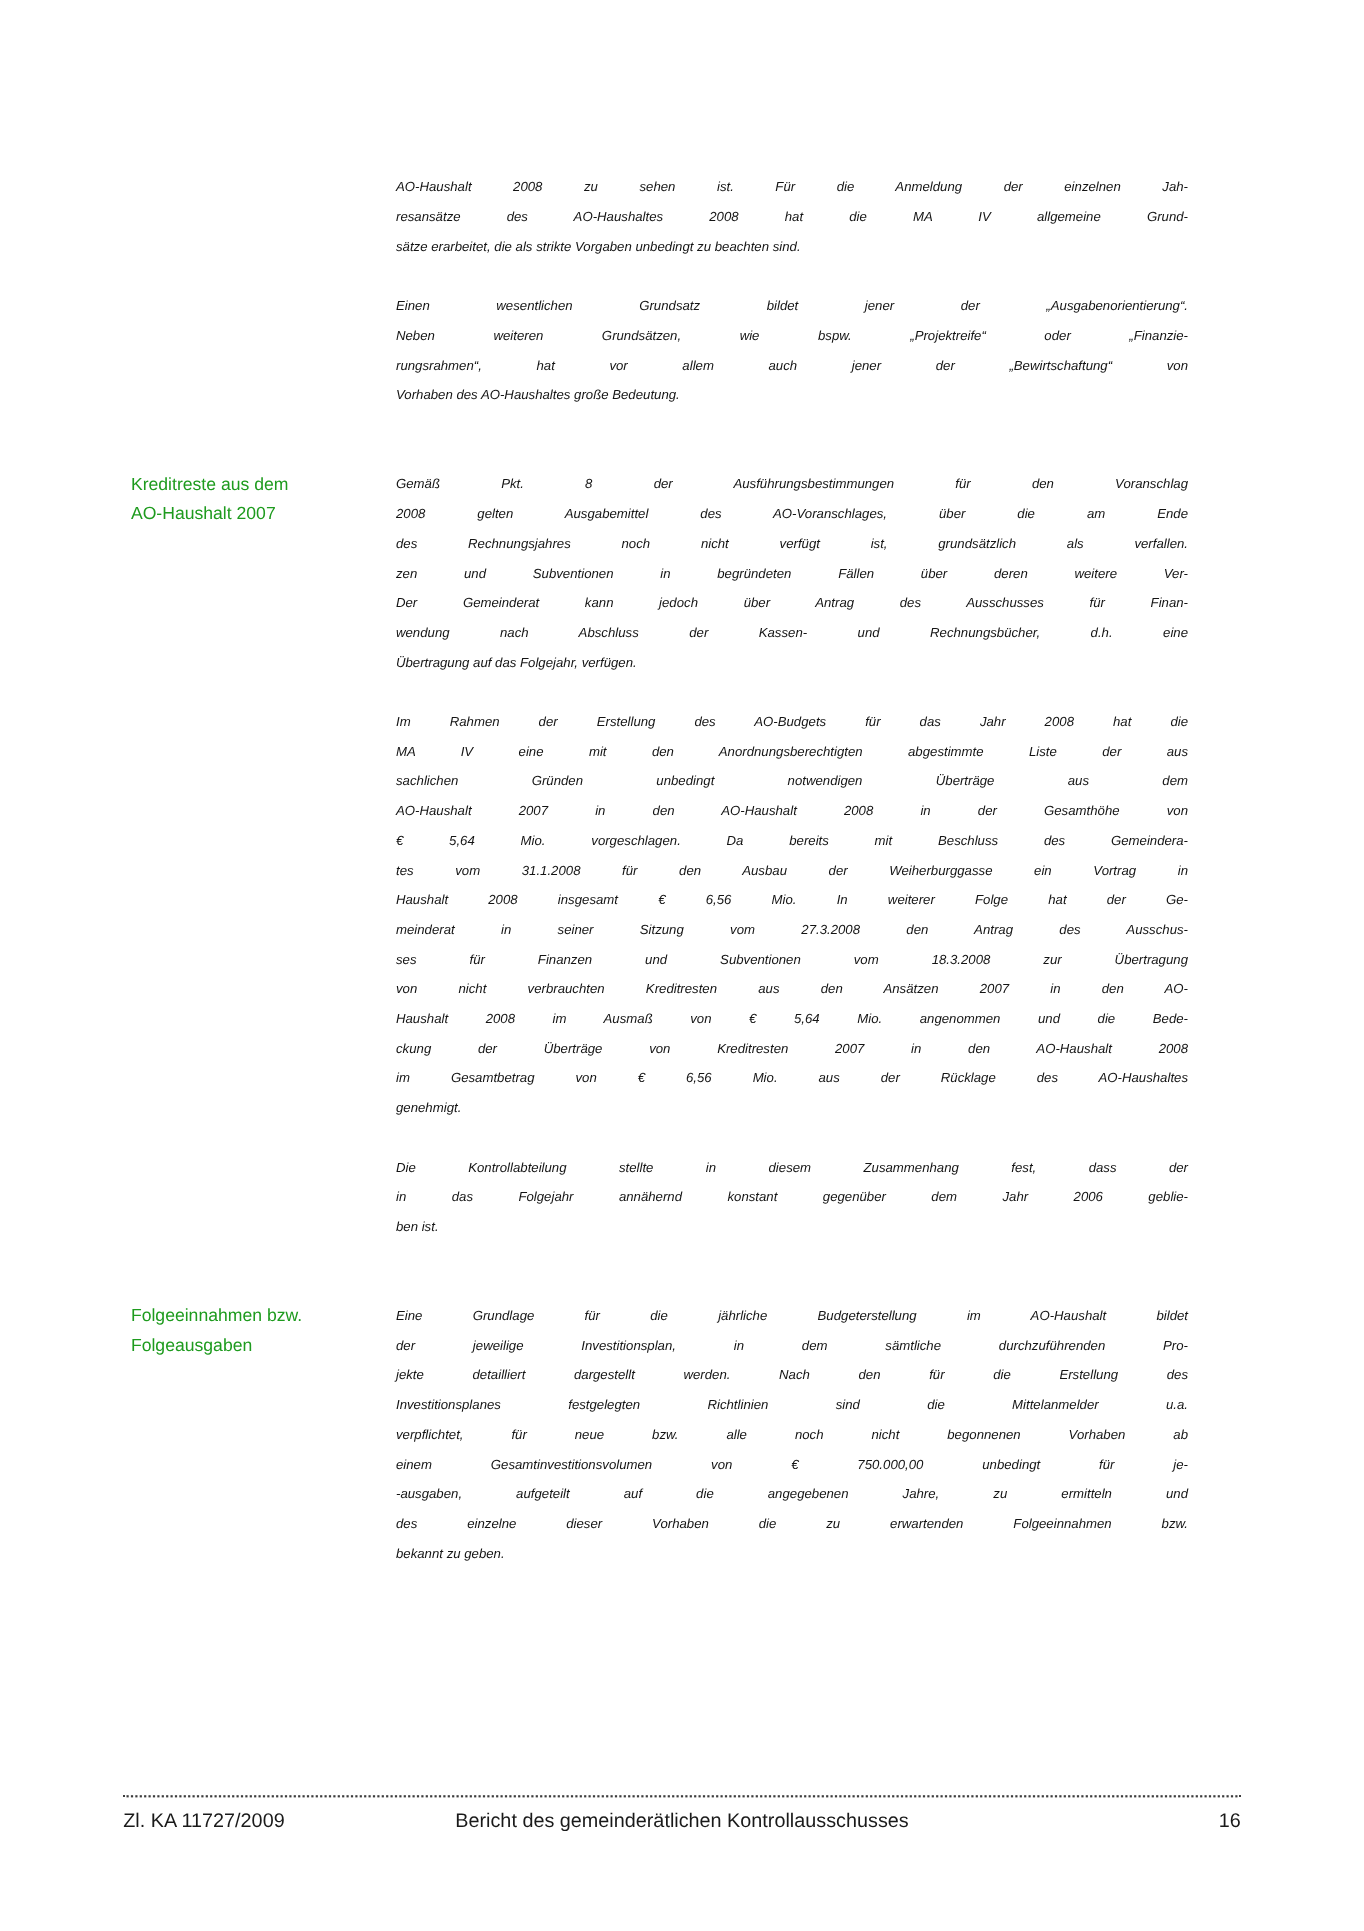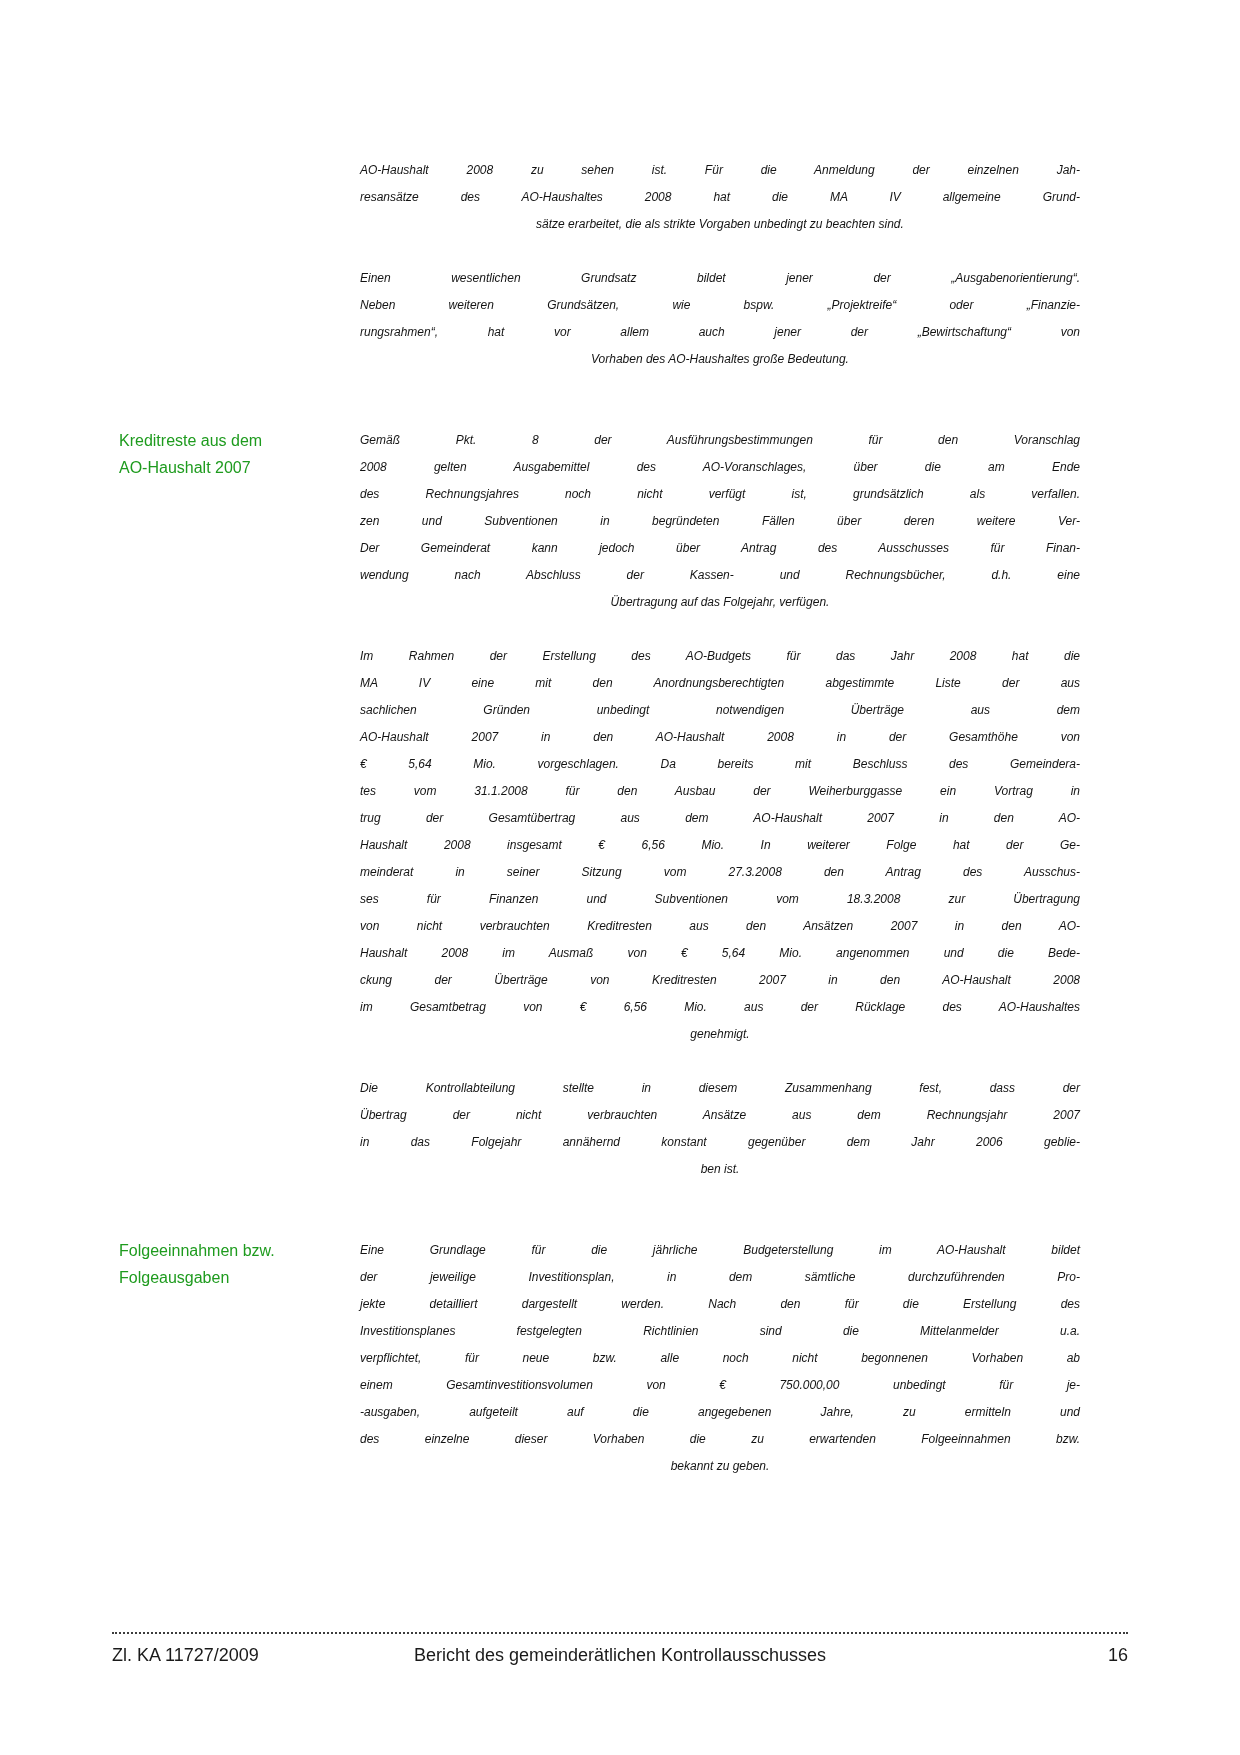--- a/index.html
+++ b/index.html
@@ -43,21 +43,21 @@
     font-style: italic;
   }
   .para + .para { margin-top: 27px; }
   .line {
     text-align: justify;
     text-align-last: justify;
     -moz-text-align-last: justify;
     white-space: normal;
   }
   .line.last {
-    text-align: center;
+    text-align: left;
     text-align-last: auto;
     -moz-text-align-last: auto;
   }
   .footer {
     position: absolute;
     left: 112px;
     top: 1632px;
     width: 1016px;
   }
   .dotted-rule {
@@ -112,33 +112,31 @@
             <div class="line">wendung nach Abschluss der Kassen- und Rechnungsbücher, d.h. eine</div>
             <div class="line last">Übertragung auf das Folgejahr, verfügen.</div>
           </div>
           <div class="para">
             <div class="line">Im Rahmen der Erstellung des AO-Budgets für das Jahr 2008 hat die</div>
             <div class="line">MA IV eine mit den Anordnungsberechtigten abgestimmte Liste der aus</div>
             <div class="line">sachlichen Gründen unbedingt notwendigen Überträge aus dem</div>
             <div class="line">AO-Haushalt 2007 in den AO-Haushalt 2008 in der Gesamthöhe von</div>
             <div class="line">€ 5,64 Mio. vorgeschlagen. Da bereits mit Beschluss des Gemeindera-</div>
             <div class="line">tes vom 31.1.2008 für den Ausbau der Weiherburggasse ein Vortrag in</div>
-            <div class="line">trug der Gesamtübertrag aus dem AO-Haushalt 2007 in den AO-</div>
             <div class="line">Haushalt 2008 insgesamt € 6,56 Mio. In weiterer Folge hat der Ge-</div>
             <div class="line">meinderat in seiner Sitzung vom 27.3.2008 den Antrag des Ausschus-</div>
             <div class="line">ses für Finanzen und Subventionen vom 18.3.2008 zur Übertragung</div>
             <div class="line">von nicht verbrauchten Kreditresten aus den Ansätzen 2007 in den AO-</div>
             <div class="line">Haushalt 2008 im Ausmaß von € 5,64 Mio. angenommen und die Bede-</div>
             <div class="line">ckung der Überträge von Kreditresten 2007 in den AO-Haushalt 2008</div>
             <div class="line">im Gesamtbetrag von € 6,56 Mio. aus der Rücklage des AO-Haushaltes</div>
             <div class="line last">genehmigt.</div>
           </div>
           <div class="para">
             <div class="line">Die Kontrollabteilung stellte in diesem Zusammenhang fest, dass der</div>
-            <div class="line">Übertrag der nicht verbrauchten Ansätze aus dem Rechnungsjahr 2007</div>
             <div class="line">in das Folgejahr annähernd konstant gegenüber dem Jahr 2006 geblie-</div>
             <div class="line last">ben ist.</div>
           </div>
         </div>
       </div>
       <div class="section">
         <div class="margin-label">
           <div>Folgeeinnahmen bzw.</div>
           <div>Folgeausgaben</div>
         </div>

